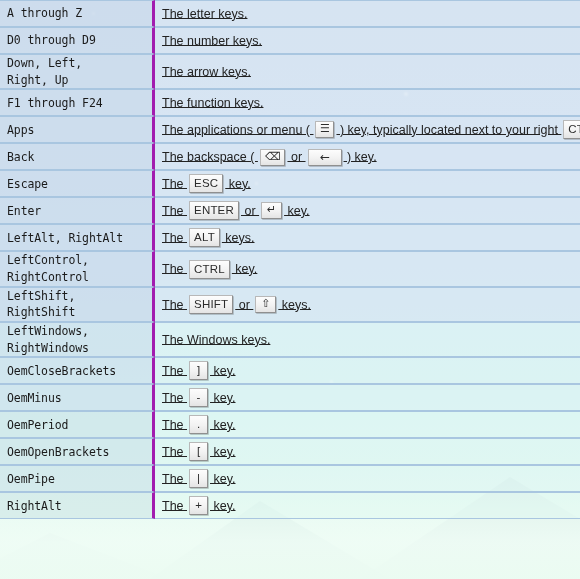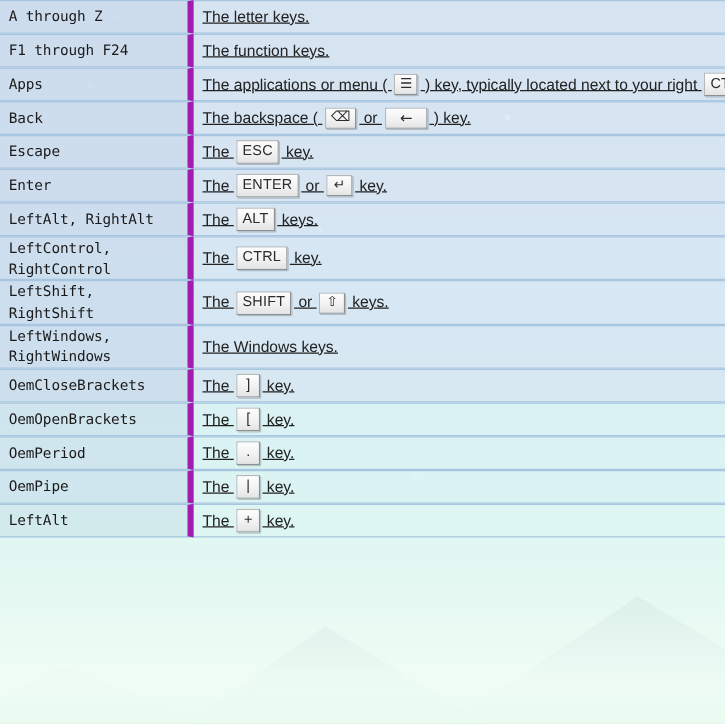--- a/index.html
+++ b/index.html
@@ -85,21 +85,21 @@
     padding: 0 7px;
     vertical-align: middle;
     border-top: 1px solid #a9c6e0;
     border-bottom: 1px solid #a9c6e0;
     line-height: 1.45;
     height: 27px;
     box-sizing: border-box;
   }
   .key-table tr td.cell-key {
     background: rgba(201,217,235, .80);
-    border-right: 5px solid #a21caf;
+    border-right: 3px solid #a21caf;
     font-family: "DejaVu Sans Mono", "Liberation Mono", monospace;
     font-size: 11.5px;
     color: #1a1a1a;
     letter-spacing: -.1px;
   }
   .key-table tr td.cell-desc {
     background: rgba(212,226,241, .62);
     color: #222;
     font-size: 12.5px;
     white-space: nowrap;
@@ -181,20 +181,37 @@
         <td class="cell-key">
           <span class="multiline">
             <span>A through Z</span>
           </span>
         </td>
         <td class="cell-desc"><span class="desc-text">The letter keys.</span></td>
       </tr>
       <tr>
         <td class="cell-key">
           <span class="multiline">
+            <span>D0 through D9</span>
+          </span>
+        </td>
+        <td class="cell-desc"><span class="desc-text">The number keys.</span></td>
+      </tr>
+      <tr>
+        <td class="cell-key">
+          <span class="multiline">
+            <span>Down, Left,</span>
+            <span>Right, Up</span>
+          </span>
+        </td>
+        <td class="cell-desc"><span class="desc-text">The arrow keys.</span></td>
+      </tr>
+      <tr>
+        <td class="cell-key">
+          <span class="multiline">
             <span>F1 through F24</span>
           </span>
         </td>
         <td class="cell-desc"><span class="desc-text">The function keys.</span></td>
       </tr>
       <tr>
         <td class="cell-key">
           <span class="multiline">
             <span>Apps</span>
           </span>
@@ -261,43 +278,51 @@
         <td class="cell-key">
           <span class="multiline">
             <span>OemCloseBrackets</span>
           </span>
         </td>
         <td class="cell-desc"><span class="desc-text">The </span><span class="kbd ">]</span><span class="desc-text"> key.</span></td>
       </tr>
       <tr>
         <td class="cell-key">
           <span class="multiline">
+            <span>OemMinus</span>
+          </span>
+        </td>
+        <td class="cell-desc"><span class="desc-text">The </span><span class="kbd ">-</span><span class="desc-text"> key.</span></td>
+      </tr>
+      <tr>
+        <td class="cell-key">
+          <span class="multiline">
+            <span>OemPeriod</span>
+          </span>
+        </td>
+        <td class="cell-desc"><span class="desc-text">The </span><span class="kbd ">.</span><span class="desc-text"> key.</span></td>
+      </tr>
+      <tr>
+        <td class="cell-key">
+          <span class="multiline">
             <span>OemOpenBrackets</span>
           </span>
         </td>
         <td class="cell-desc"><span class="desc-text">The </span><span class="kbd ">[</span><span class="desc-text"> key.</span></td>
       </tr>
       <tr>
         <td class="cell-key">
           <span class="multiline">
-            <span>OemPeriod</span>
-          </span>
-        </td>
-        <td class="cell-desc"><span class="desc-text">The </span><span class="kbd ">.</span><span class="desc-text"> key.</span></td>
-      </tr>
-      <tr>
-        <td class="cell-key">
-          <span class="multiline">
             <span>OemPipe</span>
           </span>
         </td>
         <td class="cell-desc"><span class="desc-text">The </span><span class="kbd ">|</span><span class="desc-text"> key.</span></td>
       </tr>
       <tr>
         <td class="cell-key">
           <span class="multiline">
-            <span>LeftAlt</span>
+            <span>RightAlt</span>
           </span>
         </td>
         <td class="cell-desc"><span class="desc-text">The </span><span class="kbd ">+</span><span class="desc-text"> key.</span></td>
       </tr>
     </tbody>
 </table>
 
 </body></html>

